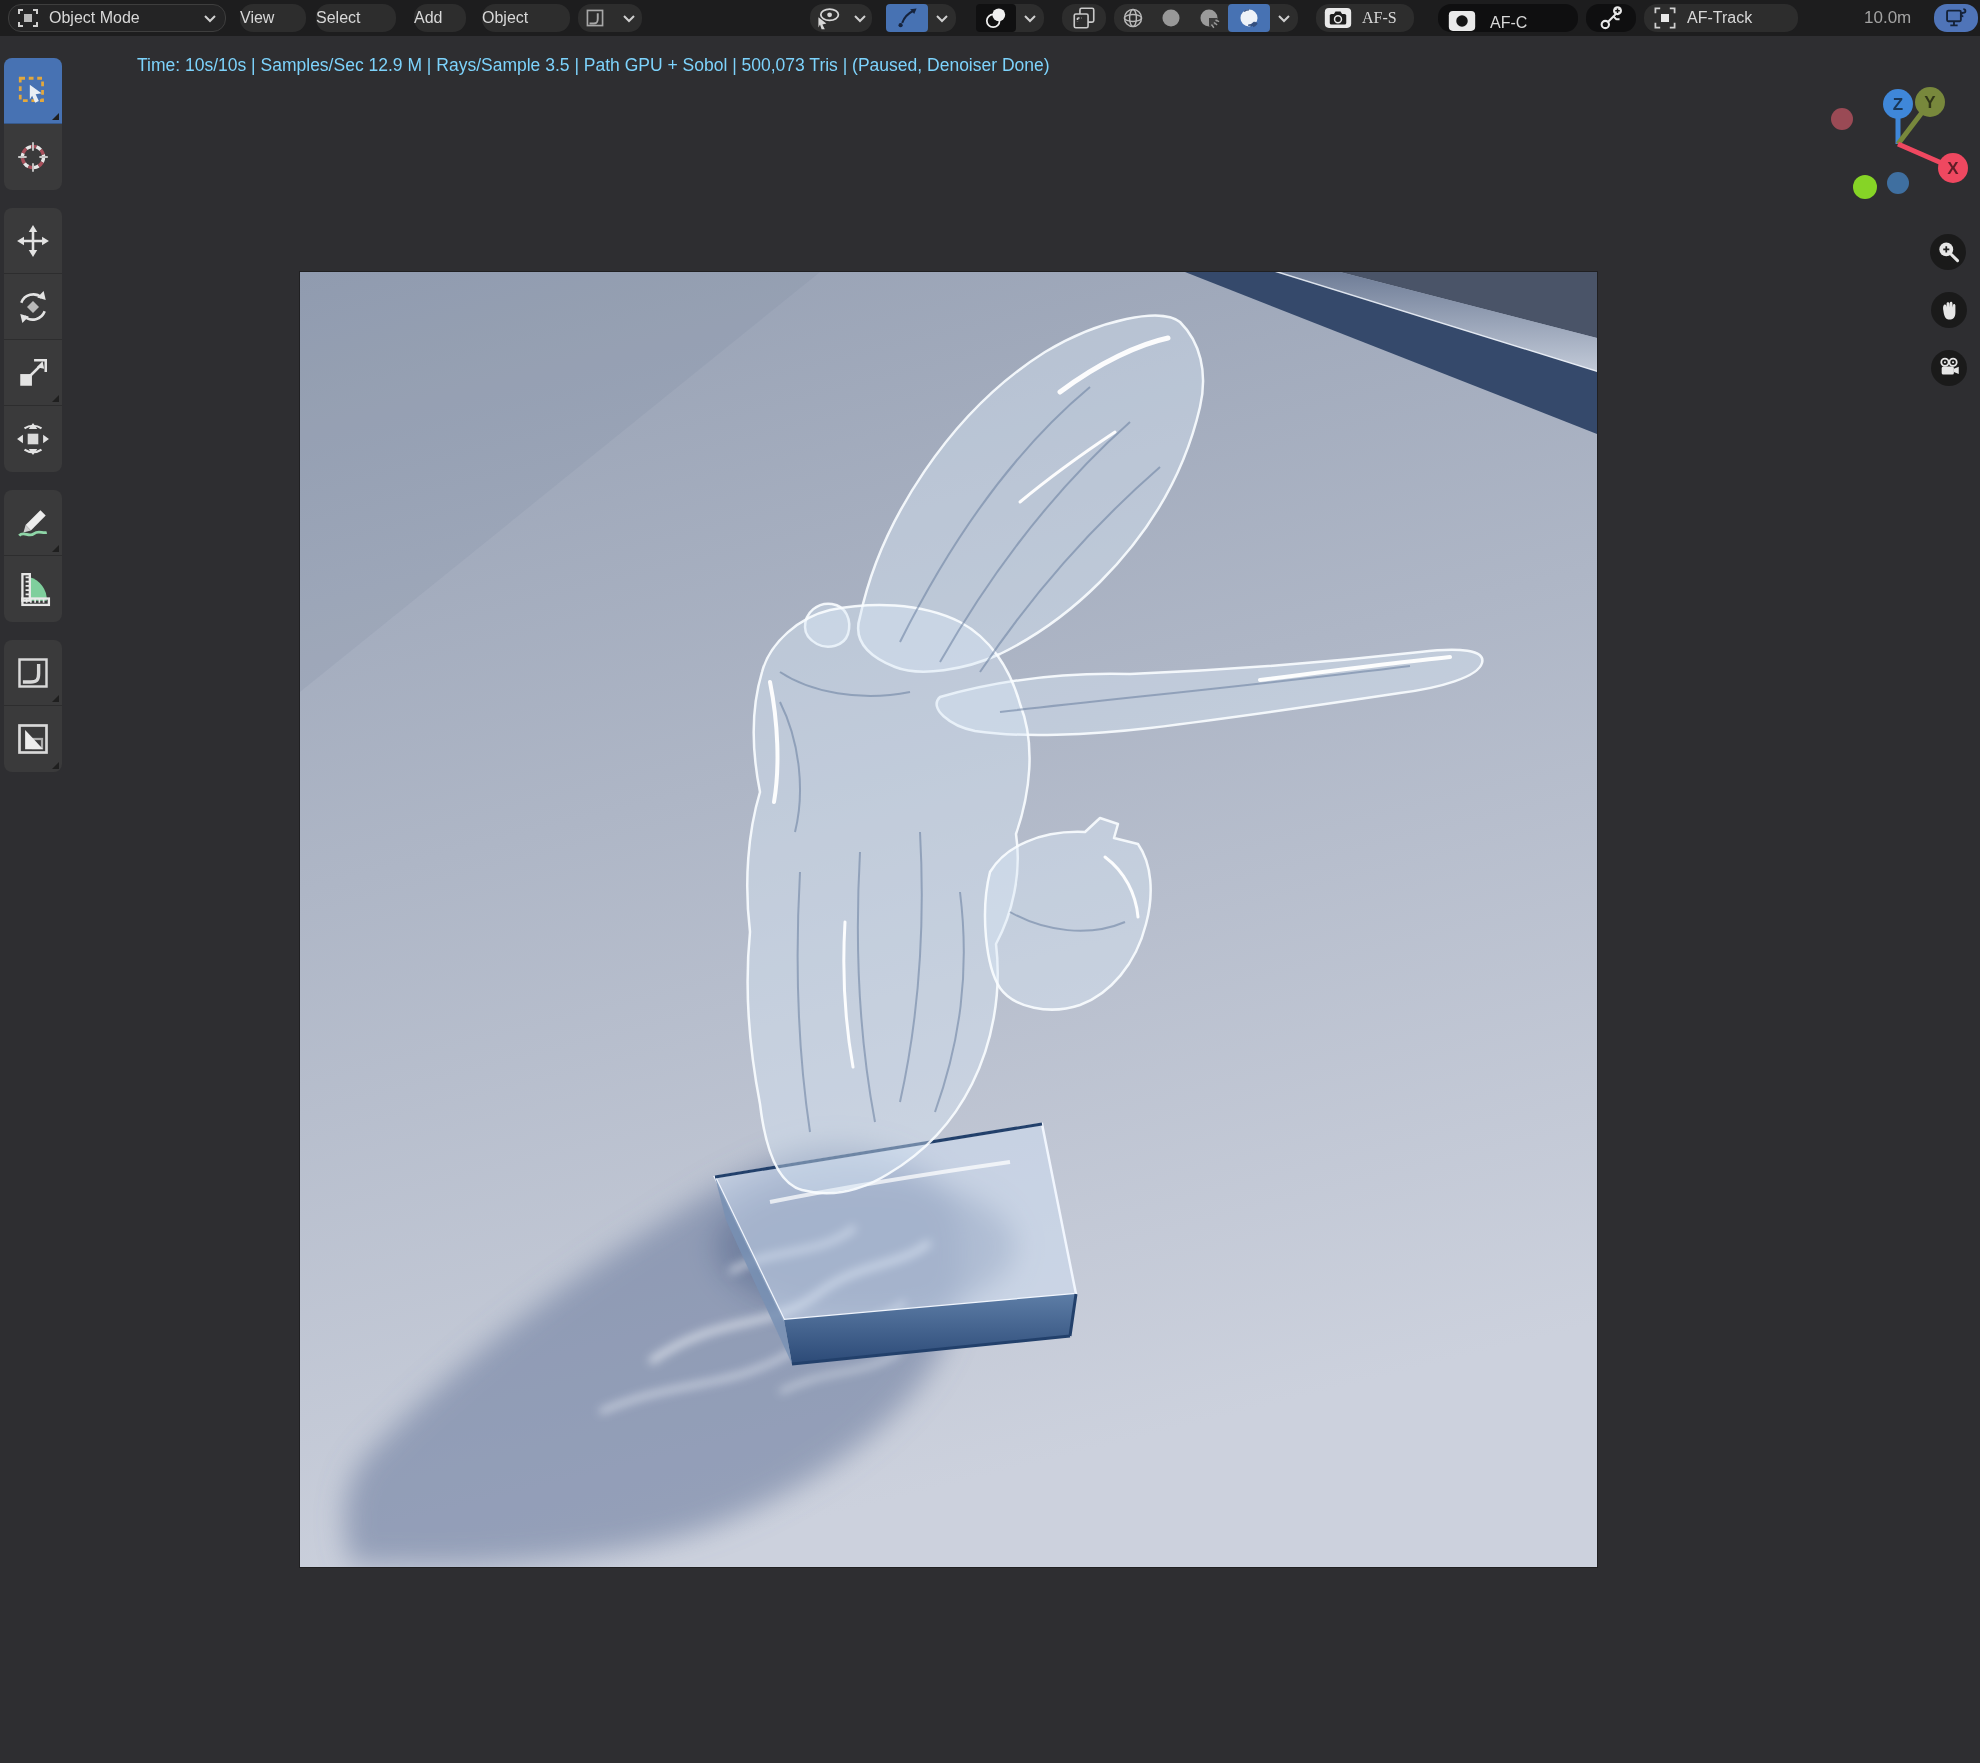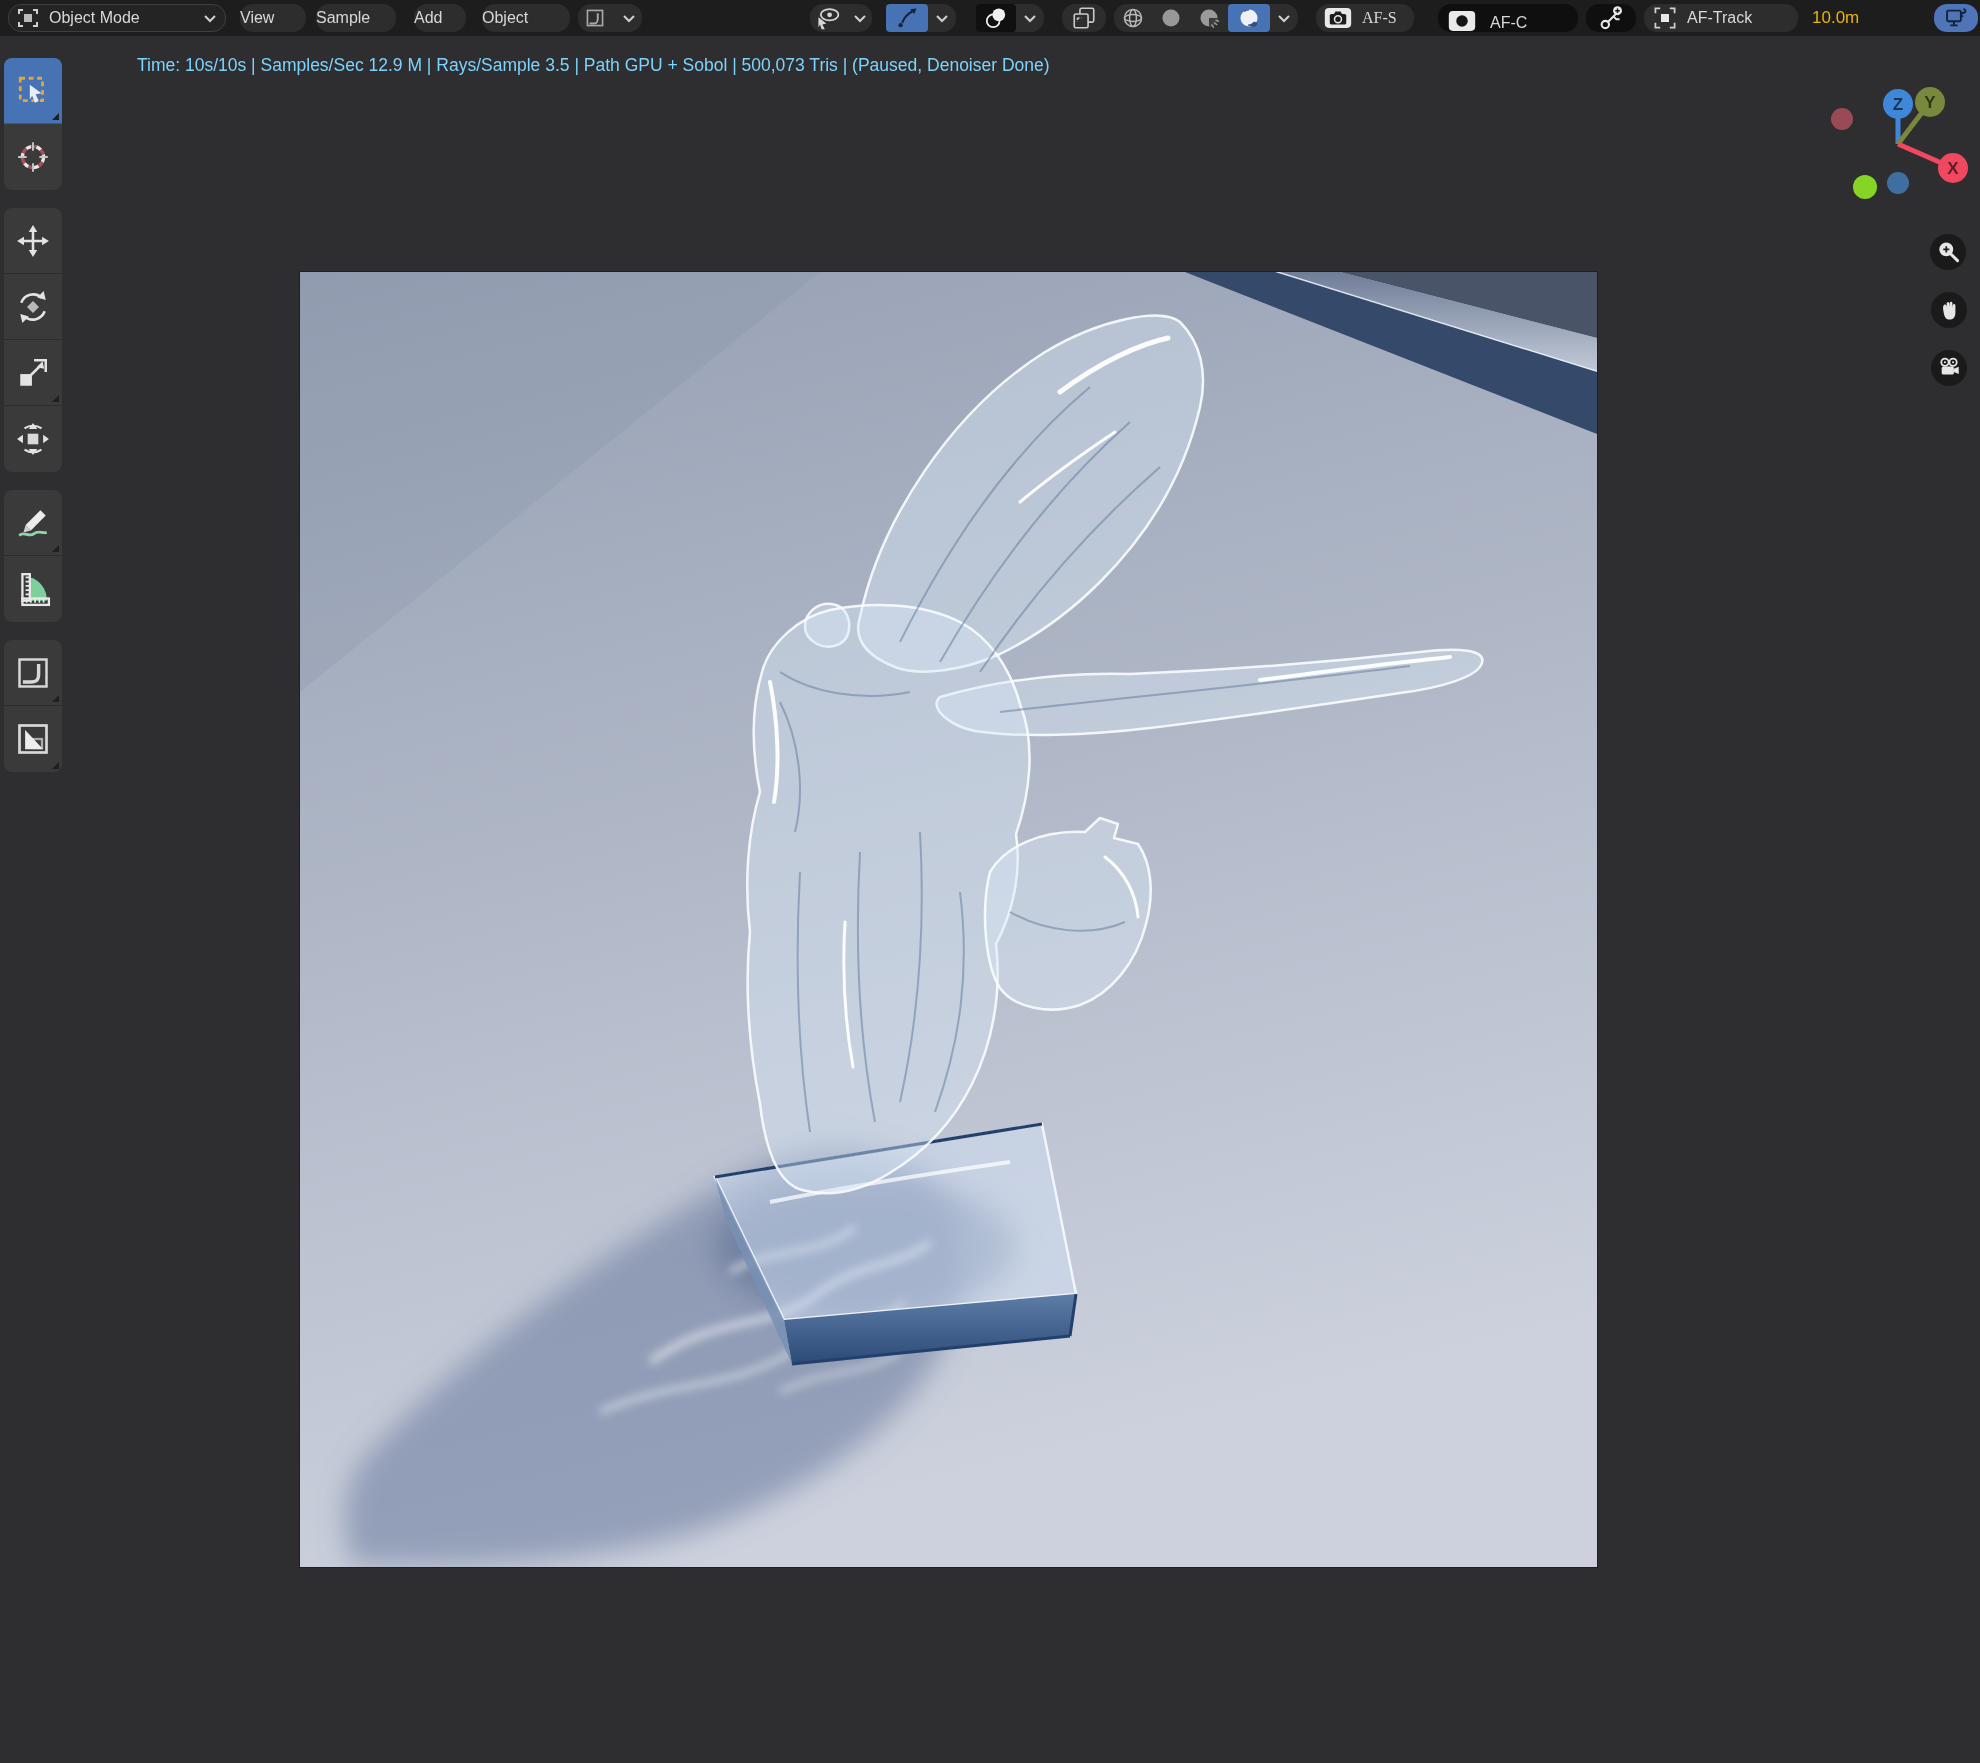--- a/index.html
+++ b/index.html
@@ -47,21 +47,21 @@
     <span class="lbl" style="margin-left:10px;flex:1;">Object Mode</span>
     <svg width="14" height="12" viewBox="0 0 14 12">
       <polyline points="2,4 7,9 12,4" fill="none" stroke="#cfcfcf" stroke-width="2"></polyline>
     </svg>
   </div>
 
   <div class="hbtn menu-btn" style="left:240px;width:66px;">
     <span class="lbl">View</span>
   </div>
   <div class="hbtn menu-btn" style="left:316px;width:80px;">
-    <span class="lbl">Sample</span>
+    <span class="lbl">Select</span>
   </div>
   <div class="hbtn menu-btn" style="left:414px;width:52px;">
     <span class="lbl">Add</span>
   </div>
   <div class="hbtn menu-btn" style="left:482px;width:88px;">
     <span class="lbl">Object</span>
   </div>
 
   <div class="hbtn" style="left:578px;width:64px;padding:0 6px;justify-content:space-between;">
     <svg width="22" height="22" viewBox="0 0 32 32">
@@ -188,21 +188,21 @@
   <div class="hbtn" style="left:1644px;width:154px;padding:0 9px;">
     <svg width="24" height="24" viewBox="0 0 30 30">
       <g stroke="#d0d0d0" stroke-width="2.2" fill="none">
         <path d="M3,9 V3 H9 M21,3 H27 V9 M27,21 V27 H21 M9,27 H3 V21"></path>
       </g>
       <rect x="10" y="10" width="10" height="10" fill="#e8e8e8"></rect>
     </svg>
     <span class="lbl" style="margin-left:10px;">AF-Track</span>
   </div>
 
-  <div class="abs" style="left:1812px;top:0;height:36px;line-height:36px;color:#eab308;font-size:17px;">10.0m</div>
+  <div class="abs" style="left:1864px;top:0;height:36px;line-height:36px;color:#a3a3a3;font-size:17px;">10.0m</div>
 
   <div class="hbtn blue" style="left:1934px;width:44px;justify-content:center;">
     <svg width="26" height="26" viewBox="0 0 32 32">
       <rect x="5" y="7" width="17" height="13" rx="1.5" fill="none" stroke="#152238" stroke-width="2.3"></rect>
       <path d="M13.5,20 v5 M9,25 h9" stroke="#152238" stroke-width="2.3"></path>
       <path d="M25,5 c3.4,0 3.4,4.5 0,4.5 c-3.4,0 -3.4,4.5 0,4.5" fill="none" stroke="#152238" stroke-width="2.3"></path>
     </svg>
   </div>
 </div>
 

